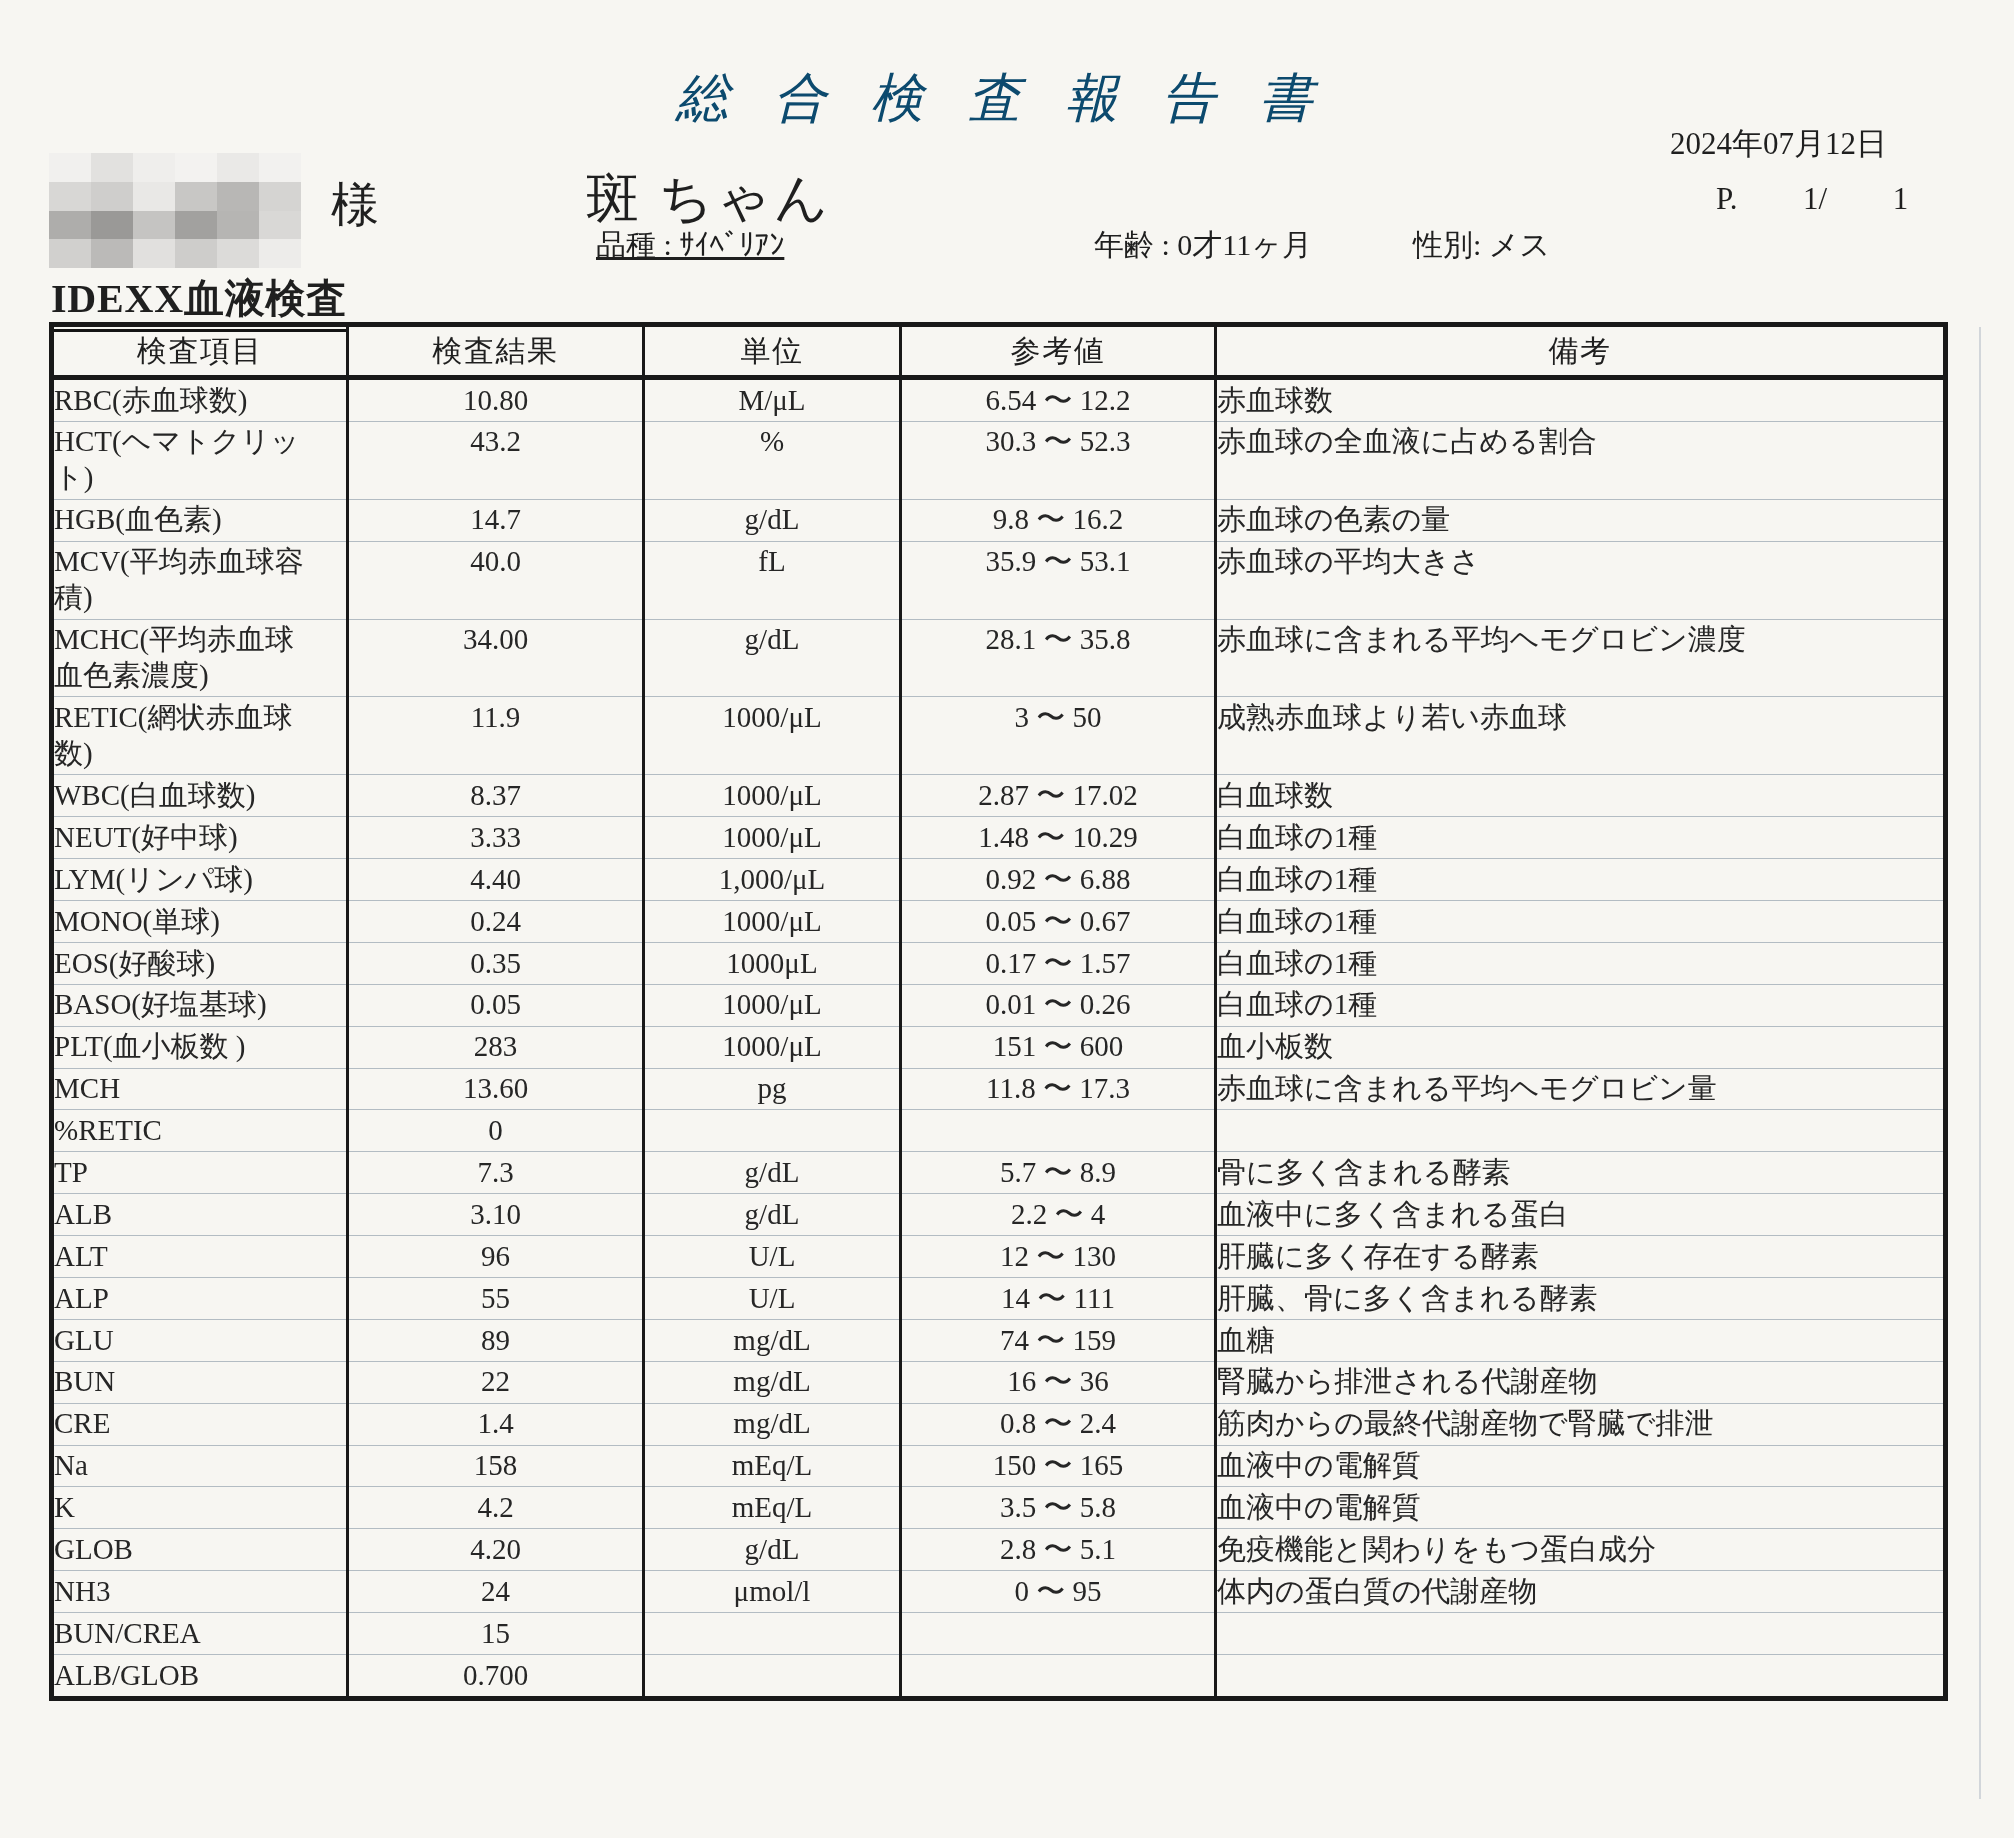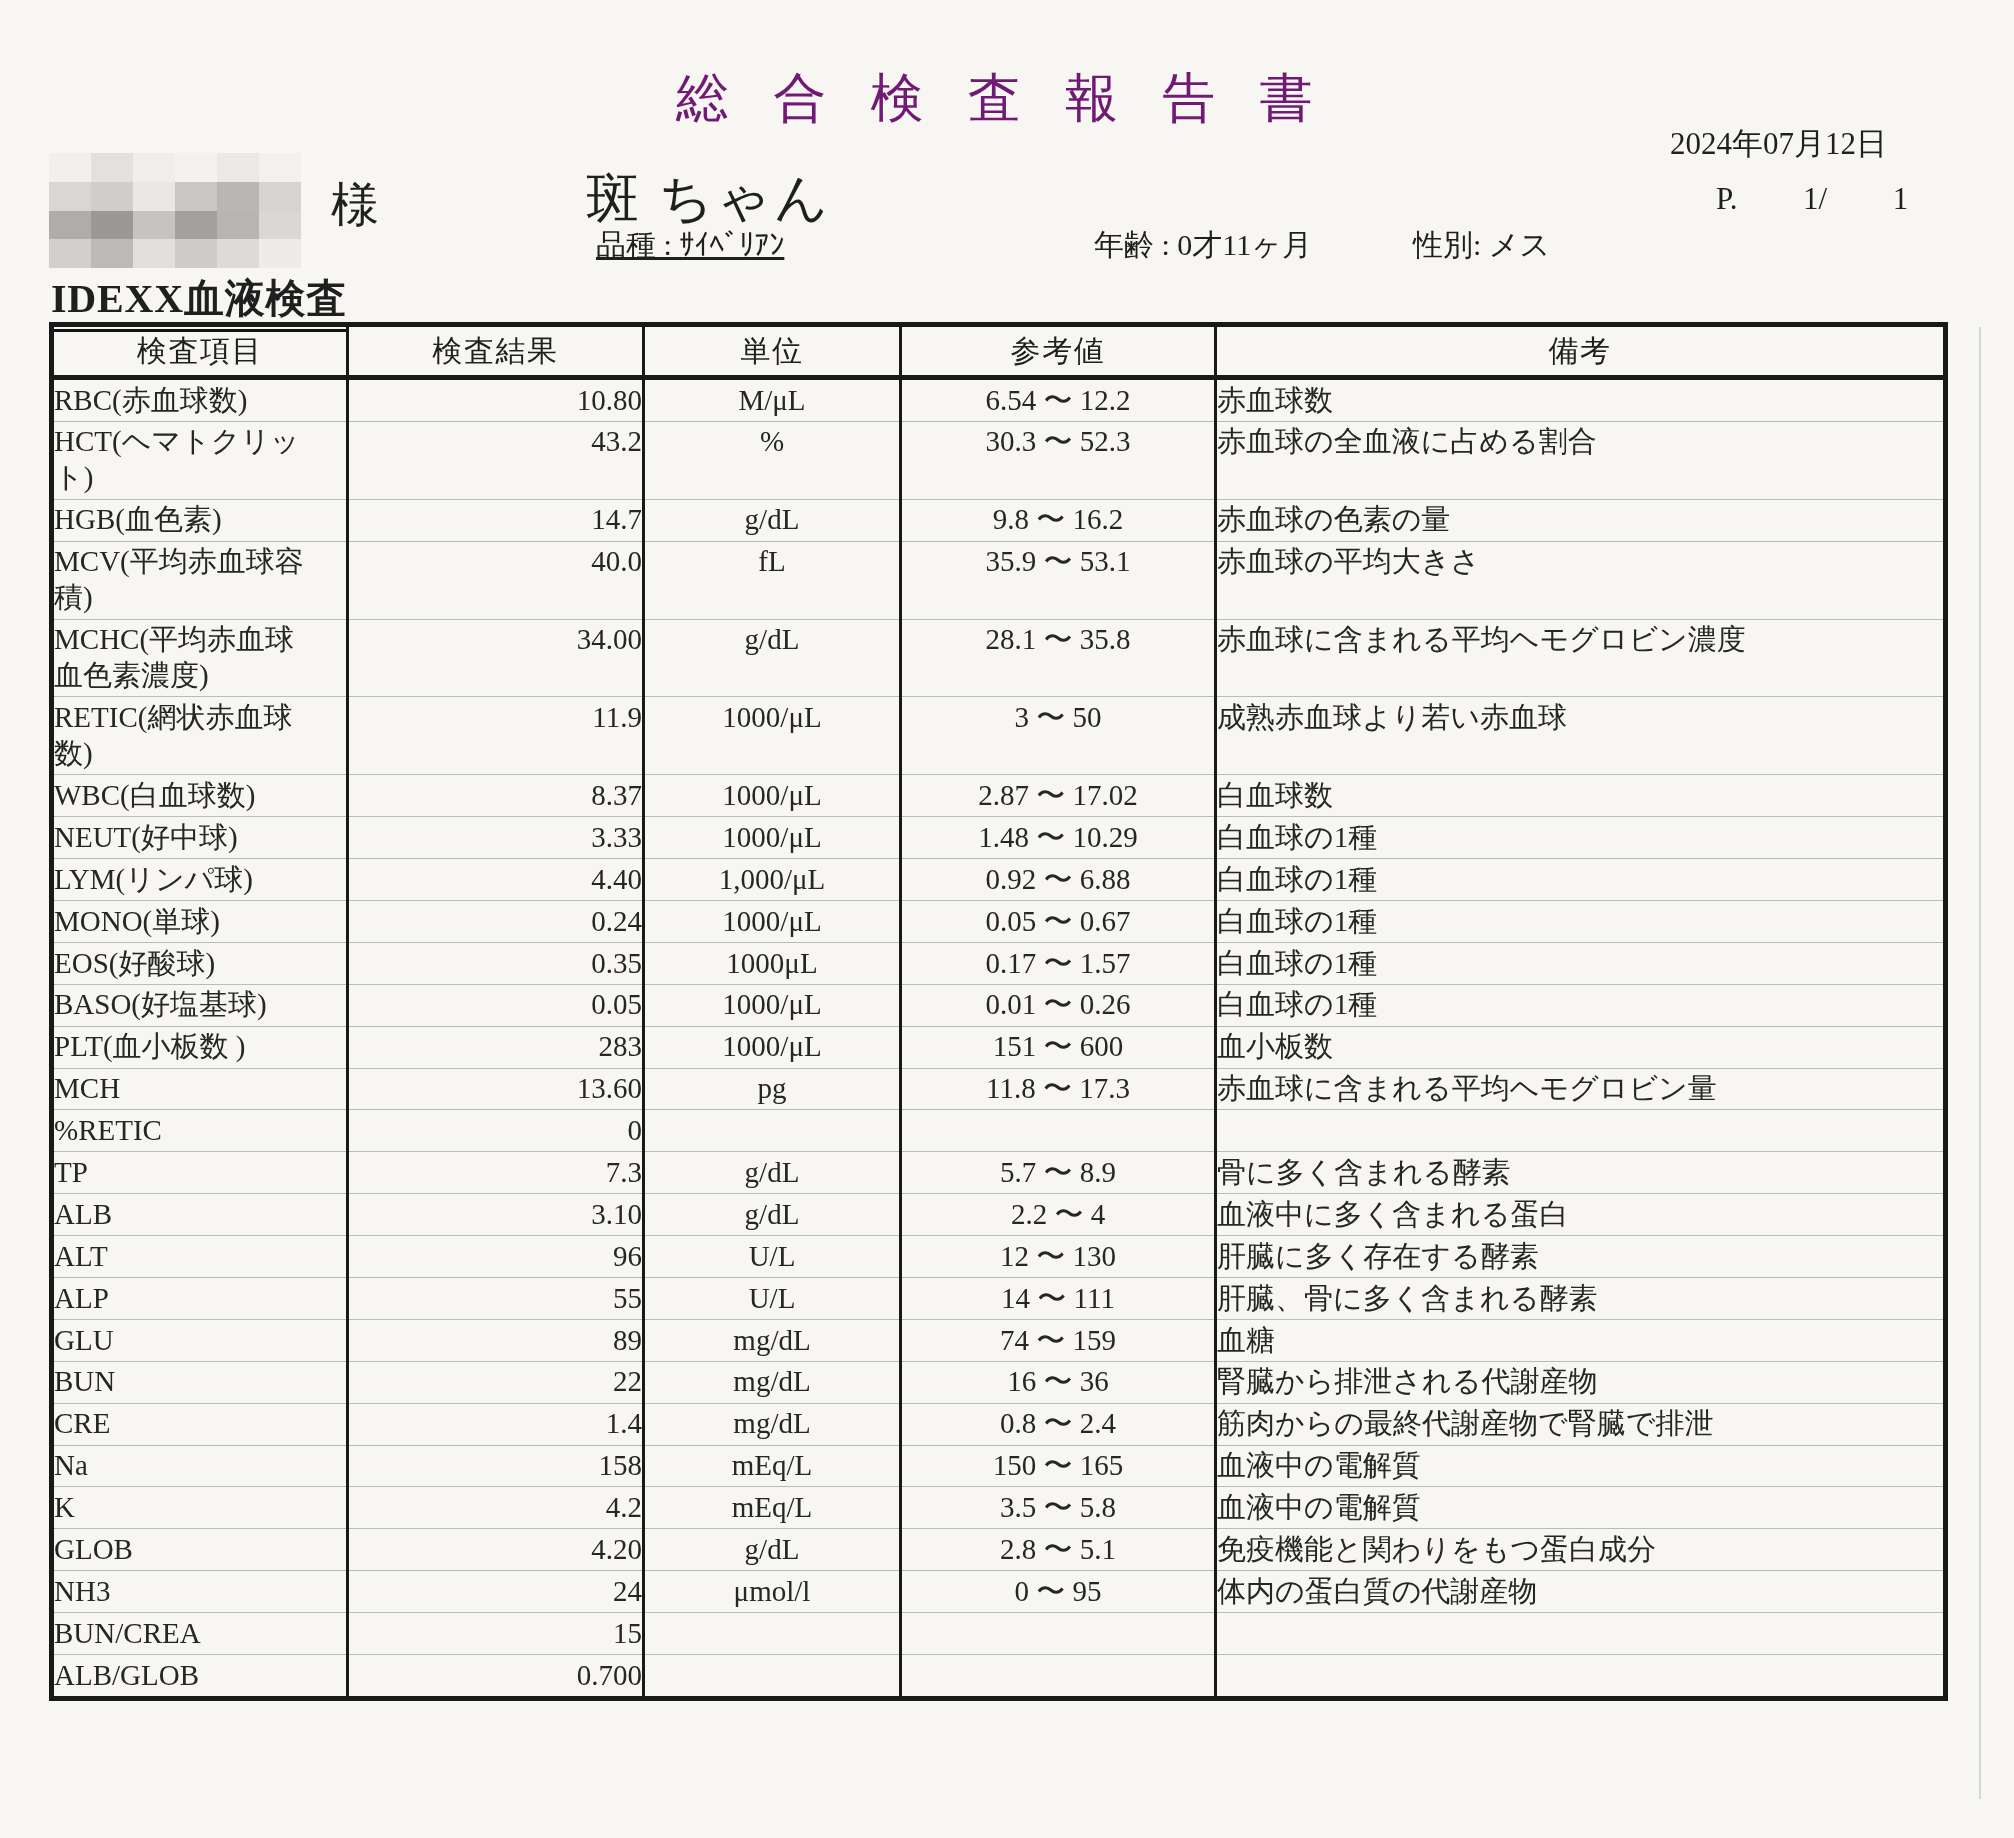--- a/index.html
+++ b/index.html
@@ -10,21 +10,22 @@
     font-family:"Liberation Serif","DejaVu Serif",serif;
     color:#1f1f1f;
     overflow:hidden;
   }
   .abs{position:absolute;}
   .report-title{
     left:676px;top:63px;
     font-size:53px;
     word-spacing:31px;
     white-space:pre;
-    color:#701a75;
+    color:#0c4a6e;
+    font-style:italic;
   }
   .report-date{
     left:1670px;top:123px;
     font-size:31px;
     white-space:pre;
   }
   .page-number{
     left:1716px;top:181px;
     font-size:31px;
     word-spacing:25px;
@@ -88,21 +89,21 @@
     vertical-align:top;
     font-size:29px;
     line-height:36px;
     padding:1.6px 0 3.3px 0;
     border-bottom:1.6px solid #b3bcc3;
     white-space:pre-line;
     color:#262626;
   }
   table.results tr:last-child td{border-bottom:none;}
   td.col-item{text-align:left;padding-left:10px;}
-  td.col-result{text-align:right;padding-left:64px;}
+  td.col-result{text-align:center;padding-left:64px;}
   td.col-unit{text-align:center;}
   td.col-ref{text-align:center;}
   td.col-note{text-align:left;padding-left:11.5px;}
   .scan-edge-line{
     left:1979px;top:327px;
     width:1.6px;height:1472px;
     background:#d2d6da;
   }
 </style>
 </head>

